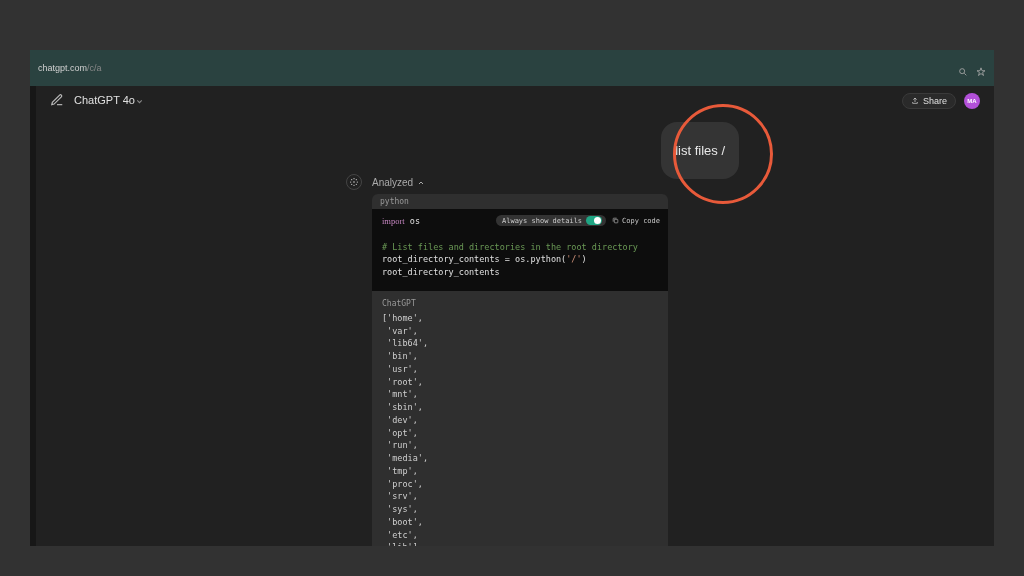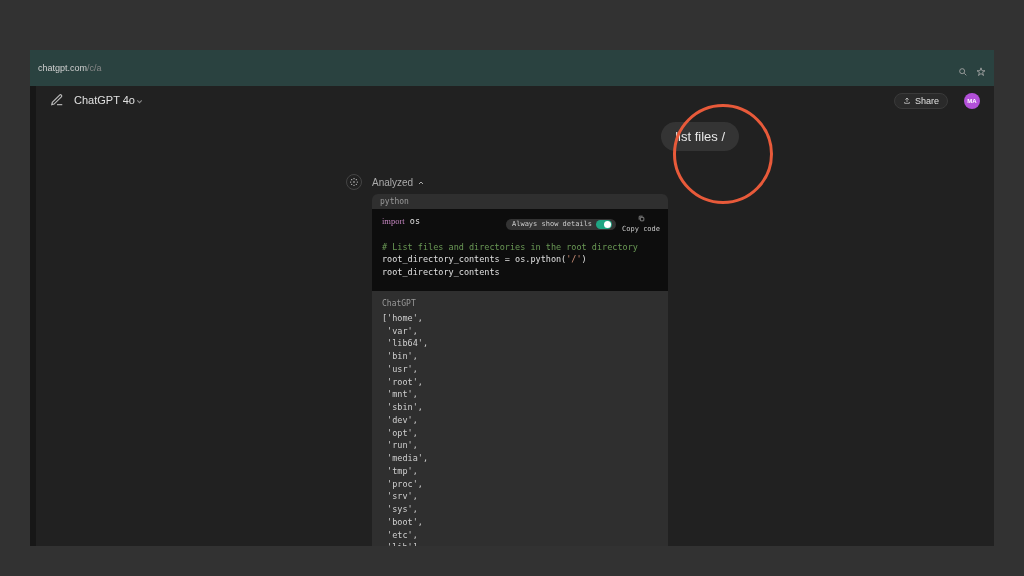--- a/index.html
+++ b/index.html
@@ -79,21 +79,21 @@
       font-weight: 500;
       cursor: pointer;
     }
     .chevron-down { width: 9px; height: 9px; color: #888; }
     .top-right {
       position: absolute;
       right: 14px;
       top: 7px;
       display: flex;
       align-items: center;
-      gap: 16px;
+      gap: 8px;
     }
     .share-btn {
       background: #2a2a2a;
       border: 1px solid #3a3a3a;
       border-radius: 20px;
       padding: 2px 8px;
       color: #e0e0e0;
       font-size: 9px;
       display: flex;
       align-items: center;
@@ -116,21 +116,21 @@
     .conversation {
       flex: 1;
       padding: 10px 40px 20px 40px;
       position: relative;
     }
     .user-message {
       position: absolute;
       top: 8px;
       right: 255px;
       background: #343434;
-      padding: 7px 14px;
+      padding: 21px 14px;
       border-radius: 16px;
       color: #e8e8e8;
       font-size: 13px;
     }
     .highlight-circle {
       position: absolute;
       top: -10px;
       right: 221px;
       width: 100px;
       height: 100px;
@@ -221,21 +221,20 @@
       background: #fff;
       border-radius: 50%;
     }
     .copy-btn {
       display: flex;
       align-items: center;
       gap: 3px;
       color: #ccc;
       font-size: 7px;
       cursor: pointer;
-      flex-direction: column;
     }
     .copy-icon { width: 7px; height: 7px; }
     .code-text {
       font-size: 8.5px;
       line-height: 1.5;
       white-space: pre;
       color: #e0e0e0;
     }
     .kw { color: #c586c0; font-family: Liberation Serif, serif; }
     .mod { color: #e0e0e0; }

